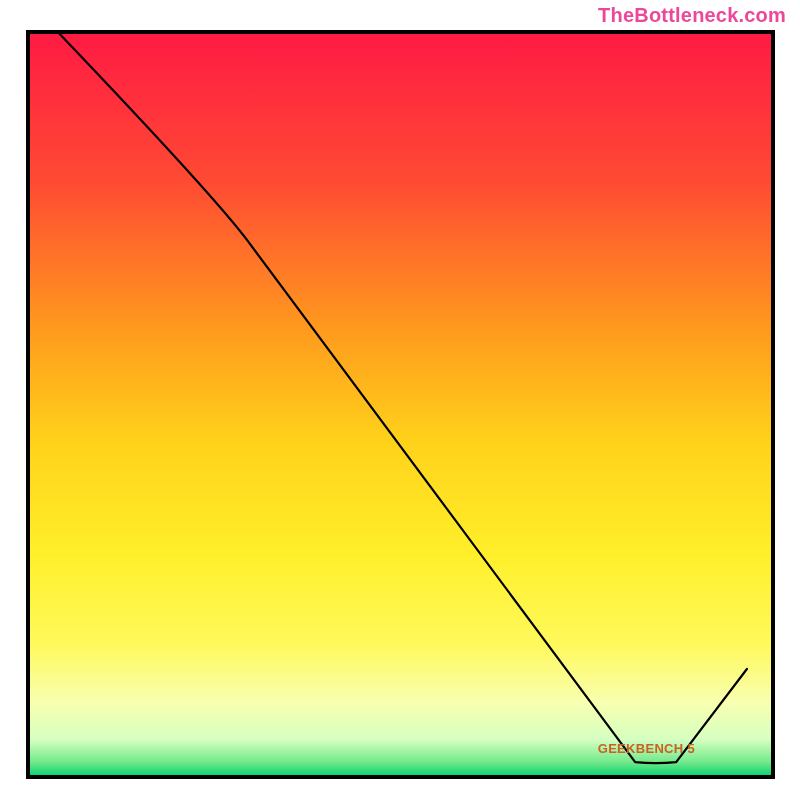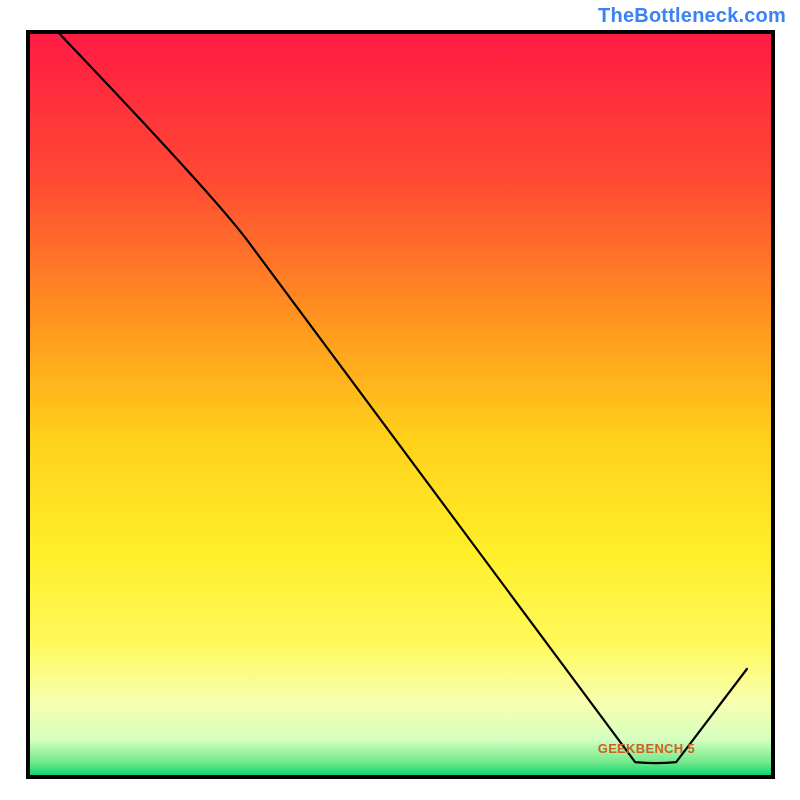--- a/index.html
+++ b/index.html
@@ -14,21 +14,21 @@
     position: relative;
     width: 800px;
     height: 800px;
   }
   .attribution {
     position: absolute;
     top: 4px;
     right: 14px;
     font-size: 20px;
     font-weight: 700;
-    color: #3b82f6;
+    color: #ec4899;
     letter-spacing: 0.2px;
   }
   svg.chart {
     position: absolute;
     left: 0;
     top: 0;
   }
   .label-text {
     font-family: Arial, Helvetica, sans-serif;
     font-size: 13px;

